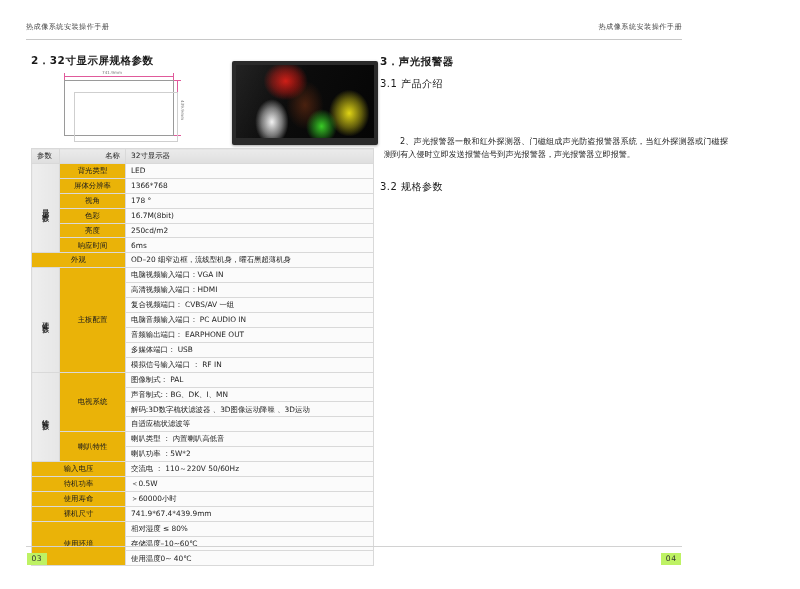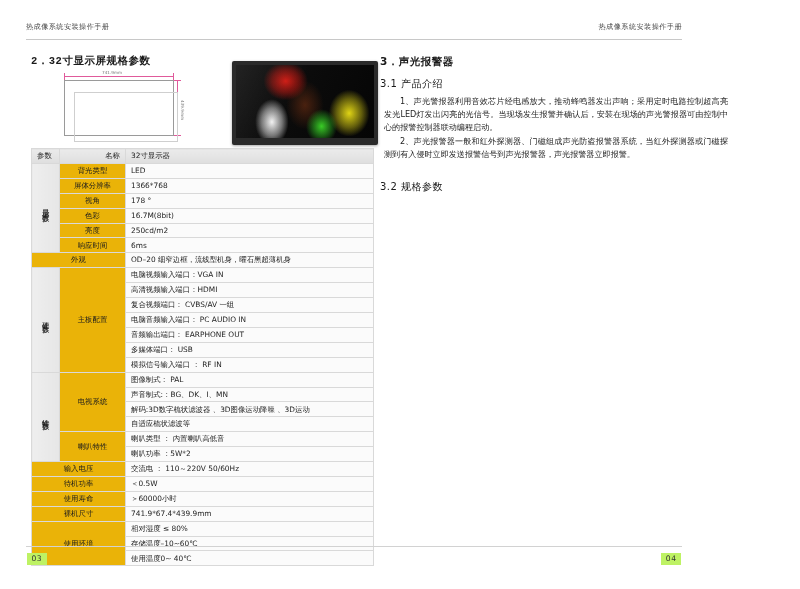--- a/index.html
+++ b/index.html
@@ -90,21 +90,21 @@
 </head>
 <body>
 
 <div class="spread">
 
   <div class="page page-left">
 
     <div class="hdr">热成像系统安装操作手册</div>
     <div class="hdr-rule"></div>
 
-    <div class="h-sec" style="left:31px; top:54px;font-family:Liberation Mono, monospace;">2．32寸显示屏规格参数</div>
+    <div class="h-sec" style="left:31px; top:54px;">2．32寸显示屏规格参数</div>
 
     <div class="mon-draw">
       <div class="dim-w"></div>
       <div class="dim-h"></div>
       <div class="mon-box-outer">
         <div class="mon-box-inner"></div>
       </div>
       <div class="dim-lbl dim-lbl-w">741.9mm</div>
       <div class="dim-lbl dim-lbl-h">439.9mm</div>
     </div>
@@ -233,21 +233,20 @@
 
   <div class="page page-right">
 
     <div class="hdr">热成像系统安装操作手册</div>
     <div class="hdr-rule"></div>
 
     <div class="h-sec" style="left:26px; top:55px;">3．声光报警器</div>
 
     <div class="h-sub" style="left:26px; top:77px;">3.1 产品介绍</div>
 
-    <div class="para" style="left:30px; top:95px; width:344px;">1、声光警报器利用音效芯片经电感放大，推动蜂鸣器发出声响；采用定时电路控制超高亮发光LED灯发出闪亮的光信号。当现场发生报警并确认后，安装在现场的声光警报器可由控制中心的报警控制器联动编程启动。</div>
 
     <div class="para" style="left:30px; top:135px; width:344px;">2、声光报警器一般和红外探测器、门磁组成声光防盗报警器系统，当红外探测器或门磁探测到有入侵时立即发送报警信号到声光报警器，声光报警器立即报警。</div>
 
     <div class="h-sub" style="left:26px; top:180px;">3.2 规格参数</div>
 
     <div class="foot-rule"></div>
     <div class="pnum">04</div>
   </div>
 
 </div>

